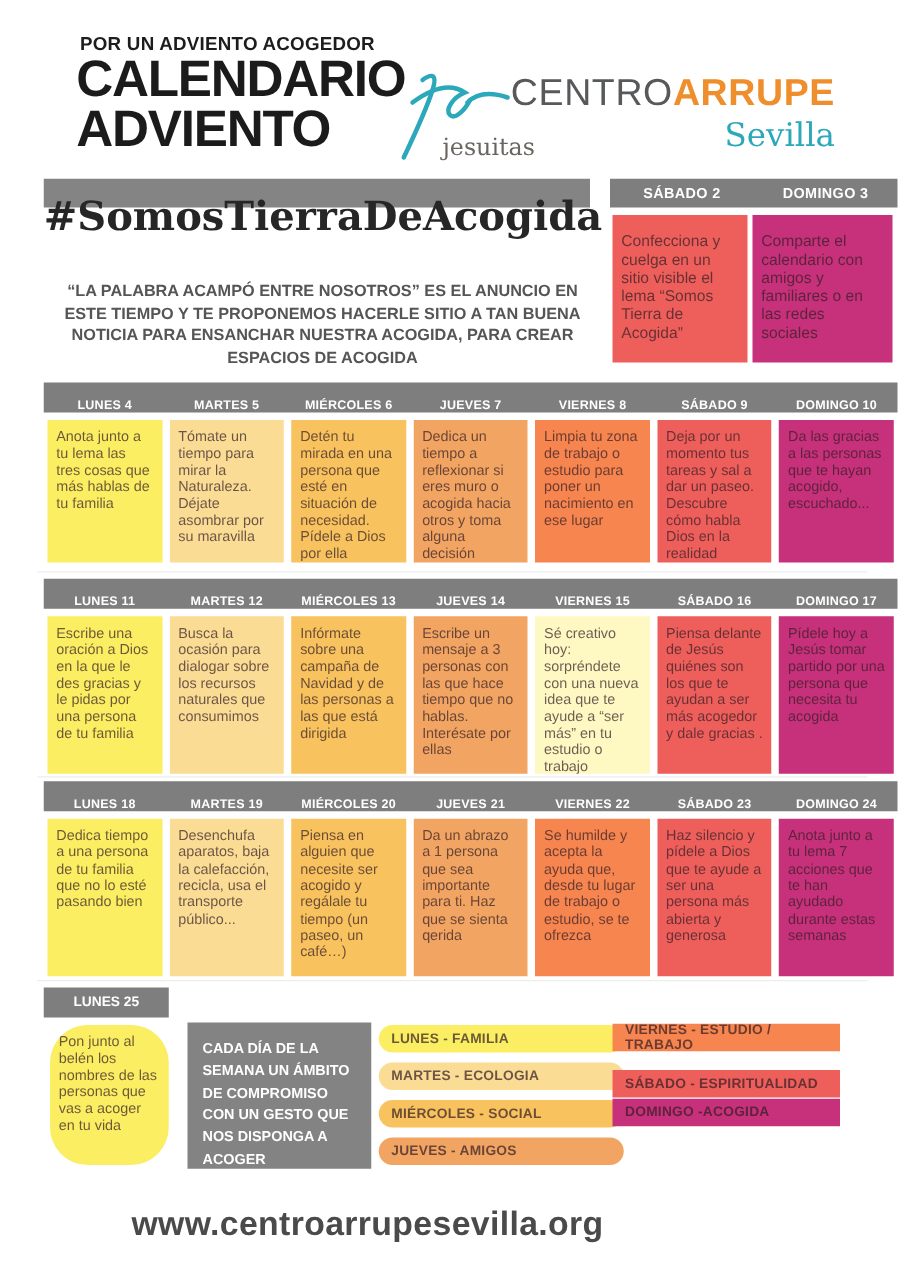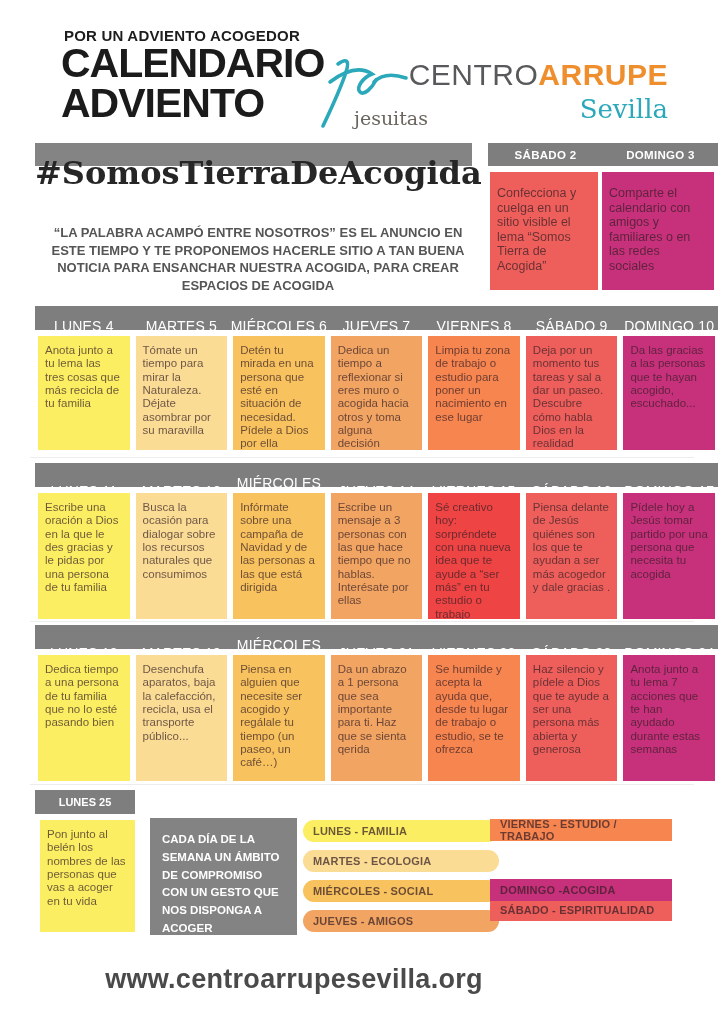--- a/index.html
+++ b/index.html
@@ -26,39 +26,39 @@
   .hashtag{position:absolute;left:35px;top:154px;width:437px;text-align:right;font-family:"DejaVu Serif",serif;font-weight:bold;font-size:32px;color:#262626;}
   .intro{position:absolute;left:38px;top:224px;width:440px;text-align:center;font-size:13px;line-height:1.35;font-weight:bold;color:#555;}
 
   
   .cell{padding:8px 7px;font-size:11.5px;line-height:1.16;overflow:hidden;box-sizing:border-box;}
   .w0c1{position:absolute;left:490px;top:172px;width:108px;height:118px;padding-top:14px;font-size:12.5px;}
   .w0c2{position:absolute;left:602px;top:172px;width:112px;height:118px;padding-top:14px;font-size:12.5px;}
 
   
   .day-bar{position:absolute;left:35px;width:683px;height:24px;display:grid;grid-template-columns:repeat(7,1fr);align-items:center;}
-  .day-bar span{text-align:center;color:#fff;font-weight:normal;font-size:14px;letter-spacing:.2px;margin-top:12px;}
+  .day-bar span{text-align:center;color:#fff;font-weight:bold;font-size:10px;letter-spacing:.2px;margin-top:12px;}
   .cells{position:absolute;left:38px;width:677px;display:grid;grid-template-columns:repeat(7,1fr);gap:6px;}
   .w1-bar{top:306px;} .w1-cells{top:336px;height:114px;}
   .w2-bar{top:463px;} .w2-cells{top:493px;height:126px;border-radius:16px;}
   .w3-bar{top:625px;} .w3-cells{top:655px;height:126px;}
   .cells .cell{height:100%;}
 
   .hline{position:absolute;left:30px;width:664px;height:1px;background:#ededed;}
 
   
   .l25-bar{position:absolute;left:35px;top:790px;width:100px;height:24px;display:flex;align-items:center;justify-content:center;}
   .l25-bar span{color:#fff;font-weight:bold;font-size:11px;}
-  .l25-cell{position:absolute;left:40px;top:820px;width:95px;height:112px;}
+  .l25-cell{position:absolute;left:40px;top:820px;width:95px;height:112px;border-radius:30px;}
   .legend-box{position:absolute;left:150px;top:818px;width:147px;height:117px;box-sizing:border-box;padding:13px 12px;color:#fff;font-weight:bold;font-size:11.5px;line-height:1.55;}
   .legend-item{position:absolute;height:22px;display:flex;align-items:center;padding-left:10px;box-sizing:border-box;font-weight:bold;font-size:11px;letter-spacing:.2px;}
   .la{left:303px;width:196px;border-radius:11px;}
   .lb{left:490px;width:182px;}
   .la1{top:820px;} .la2{top:850px;} .la3{top:880px;} .la4{top:910px;}
-  .lb1{top:819px;} .lb2{top:899px;text-align:center;} .lb3{top:879px;}
+  .lb1{top:819px;} .lb2{top:856px;text-align:center;} .lb3{top:879px;}
 
   .footer{position:absolute;left:0;width:588px;top:964px;text-align:center;font-size:27px;font-weight:bold;color:#4a4a4a;letter-spacing:.3px;}
 </style>
 </head>
 <body>
 
 <div class="page">
 
   <div class="kicker">POR UN ADVIENTO ACOGEDOR</div>
   <div class="main-title">
@@ -97,21 +97,21 @@
   <div class="day-bar w1-bar" style="background-color: rgb(126, 126, 126);">
     <span>LUNES 4</span>
     <span>MARTES 5</span>
     <span>MIÉRCOLES 6</span>
     <span>JUEVES 7</span>
     <span>VIERNES 8</span>
     <span>SÁBADO 9</span>
     <span>DOMINGO 10</span>
   </div>
   <div class="cells w1-cells">
-    <div class="cell" style="background-color: rgb(251, 238, 99); color: rgba(52, 31, 38, 0.72);">Anota junto a tu lema las tres cosas que más recicla de tu familia</div>
+    <div class="cell" style="background-color: rgb(251, 238, 99); color: rgba(52, 31, 38, 0.72);">Anota junto a tu lema las tres cosas que más hablas de tu familia</div>
     <div class="cell" style="background-color: rgb(250, 220, 149); color: rgba(52, 31, 38, 0.72);">Tómate un tiempo para mirar la Naturaleza. Déjate asombrar por su maravilla</div>
     <div class="cell" style="background-color: rgb(248, 194, 94); color: rgba(52, 31, 38, 0.72);">Detén tu mirada en una persona que esté en situación de necesidad. Pídele a Dios por ella</div>
     <div class="cell" style="background-color: rgb(242, 165, 98); color: rgba(52, 31, 38, 0.72);">Dedica un tiempo a reflexionar si eres muro o acogida hacia otros y toma alguna decisión</div>
     <div class="cell" style="background-color: rgb(247, 133, 79); color: rgba(52, 31, 38, 0.72);">Limpia tu zona de trabajo o estudio para poner un nacimiento en ese lugar</div>
     <div class="cell" style="background-color: rgb(238, 95, 91); color: rgba(52, 31, 38, 0.72);">Deja por un momento tus tareas y sal a dar un paseo. Descubre cómo habla Dios en la realidad</div>
     <div class="cell" style="background-color: rgb(199, 48, 123); color: rgba(52, 31, 38, 0.72);">Da las gracias a las personas que te hayan acogido, escuchado...</div>
   </div>
   <div class="hline" style="top:457px"></div>
 
   <div class="day-bar w2-bar" style="background-color: rgb(126, 126, 126);">
@@ -121,21 +121,21 @@
     <span>JUEVES 14</span>
     <span>VIERNES 15</span>
     <span>SÁBADO 16</span>
     <span>DOMINGO 17</span>
   </div>
   <div class="cells w2-cells">
     <div class="cell" style="background-color: rgb(251, 238, 99); color: rgba(52, 31, 38, 0.72);">Escribe una oración a Dios en la que le des gracias y le pidas por una persona de tu familia</div>
     <div class="cell" style="background-color: rgb(250, 220, 149); color: rgba(52, 31, 38, 0.72);">Busca la ocasión para dialogar sobre los recursos naturales que consumimos</div>
     <div class="cell" style="background-color: rgb(248, 194, 94); color: rgba(52, 31, 38, 0.72);">Infórmate sobre una campaña de Navidad y de las personas a las que está dirigida</div>
     <div class="cell" style="background-color: rgb(242, 165, 98); color: rgba(52, 31, 38, 0.72);">Escribe un mensaje a 3 personas con las que hace tiempo que no hablas. Interésate por ellas</div>
-    <div class="cell" style="background-color: #ef4444; color: rgba(52, 31, 38, 0.72);">Sé creativo hoy: sorpréndete con una nueva idea que te ayude a “ser más” en tu estudio o trabajo</div>
+    <div class="cell" style="background-color: #fef9c3; color: rgba(52, 31, 38, 0.72);">Sé creativo hoy: sorpréndete con una nueva idea que te ayude a “ser más” en tu estudio o trabajo</div>
     <div class="cell" style="background-color: rgb(238, 95, 91); color: rgba(52, 31, 38, 0.72);">Piensa delante de Jesús quiénes son los que te ayudan a ser más acogedor y dale gracias .</div>
     <div class="cell" style="background-color: rgb(199, 48, 123); color: rgba(52, 31, 38, 0.72);">Pídele hoy a Jesús tomar partido por una persona que necesita tu acogida</div>
   </div>
   <div class="hline" style="top:621px"></div>
 
   <div class="day-bar w3-bar" style="background-color: rgb(126, 126, 126);">
     <span>LUNES 18</span>
     <span>MARTES 19</span>
     <span>MIÉRCOLES 20</span>
     <span>JUEVES 21</span>

